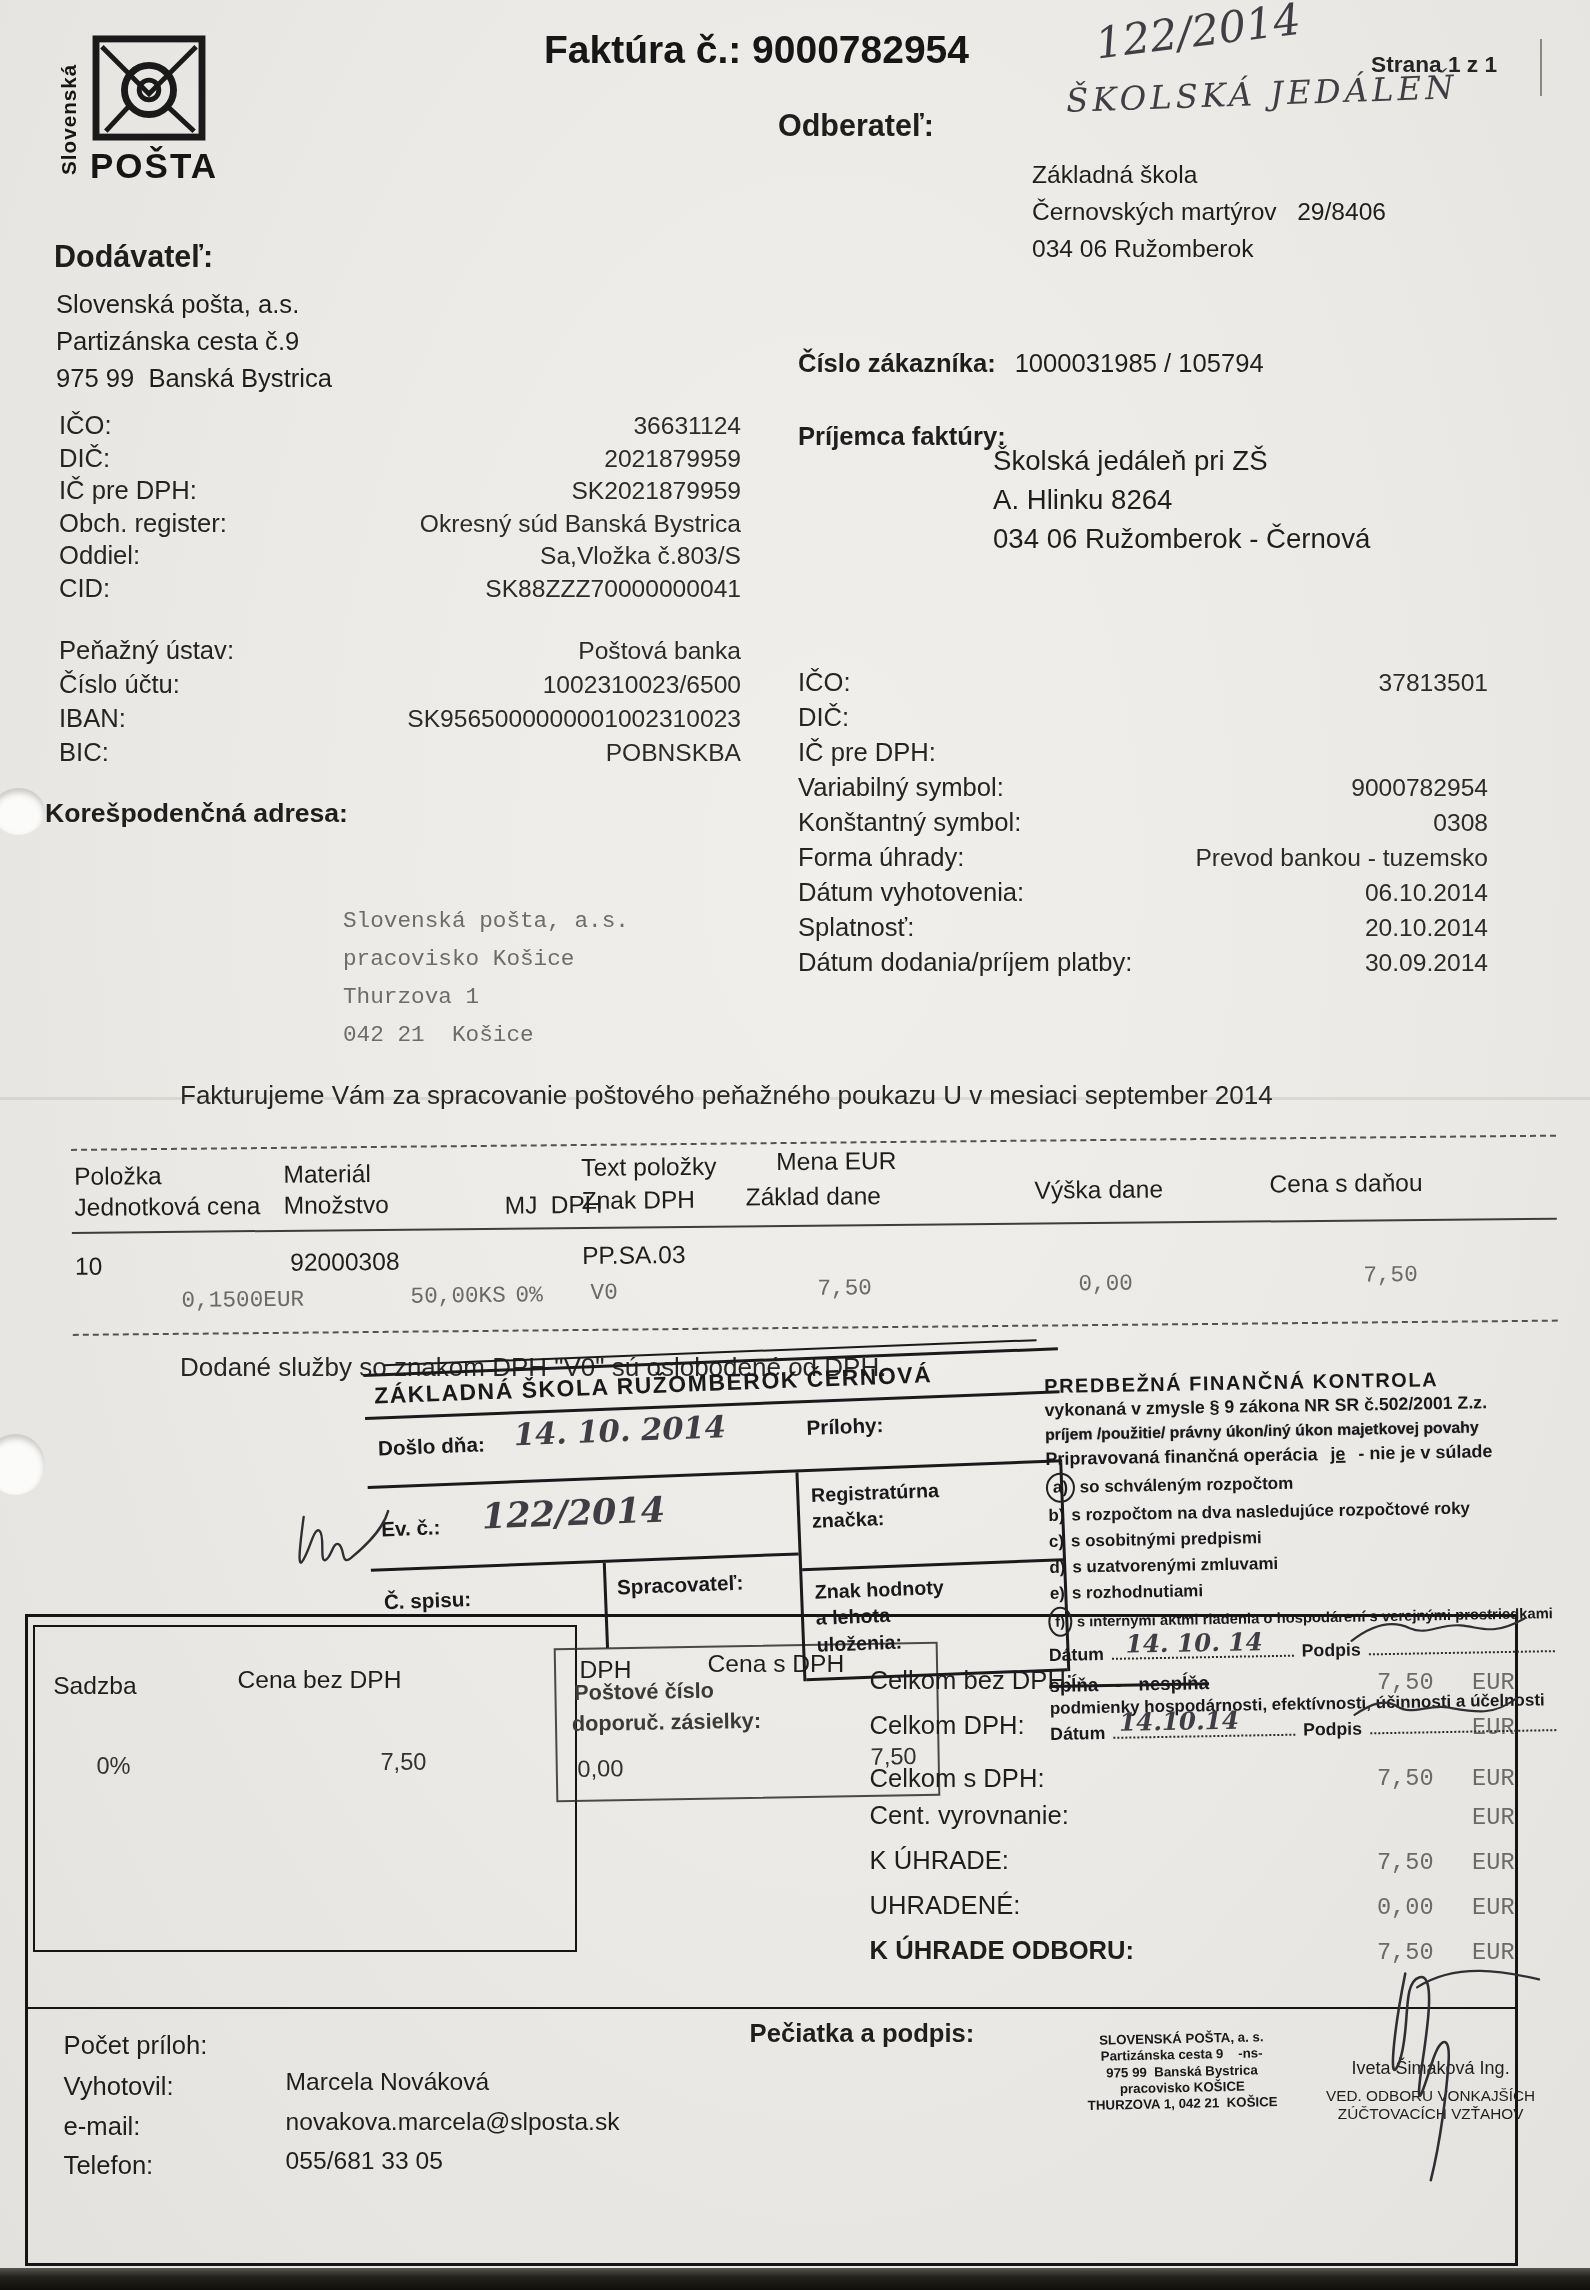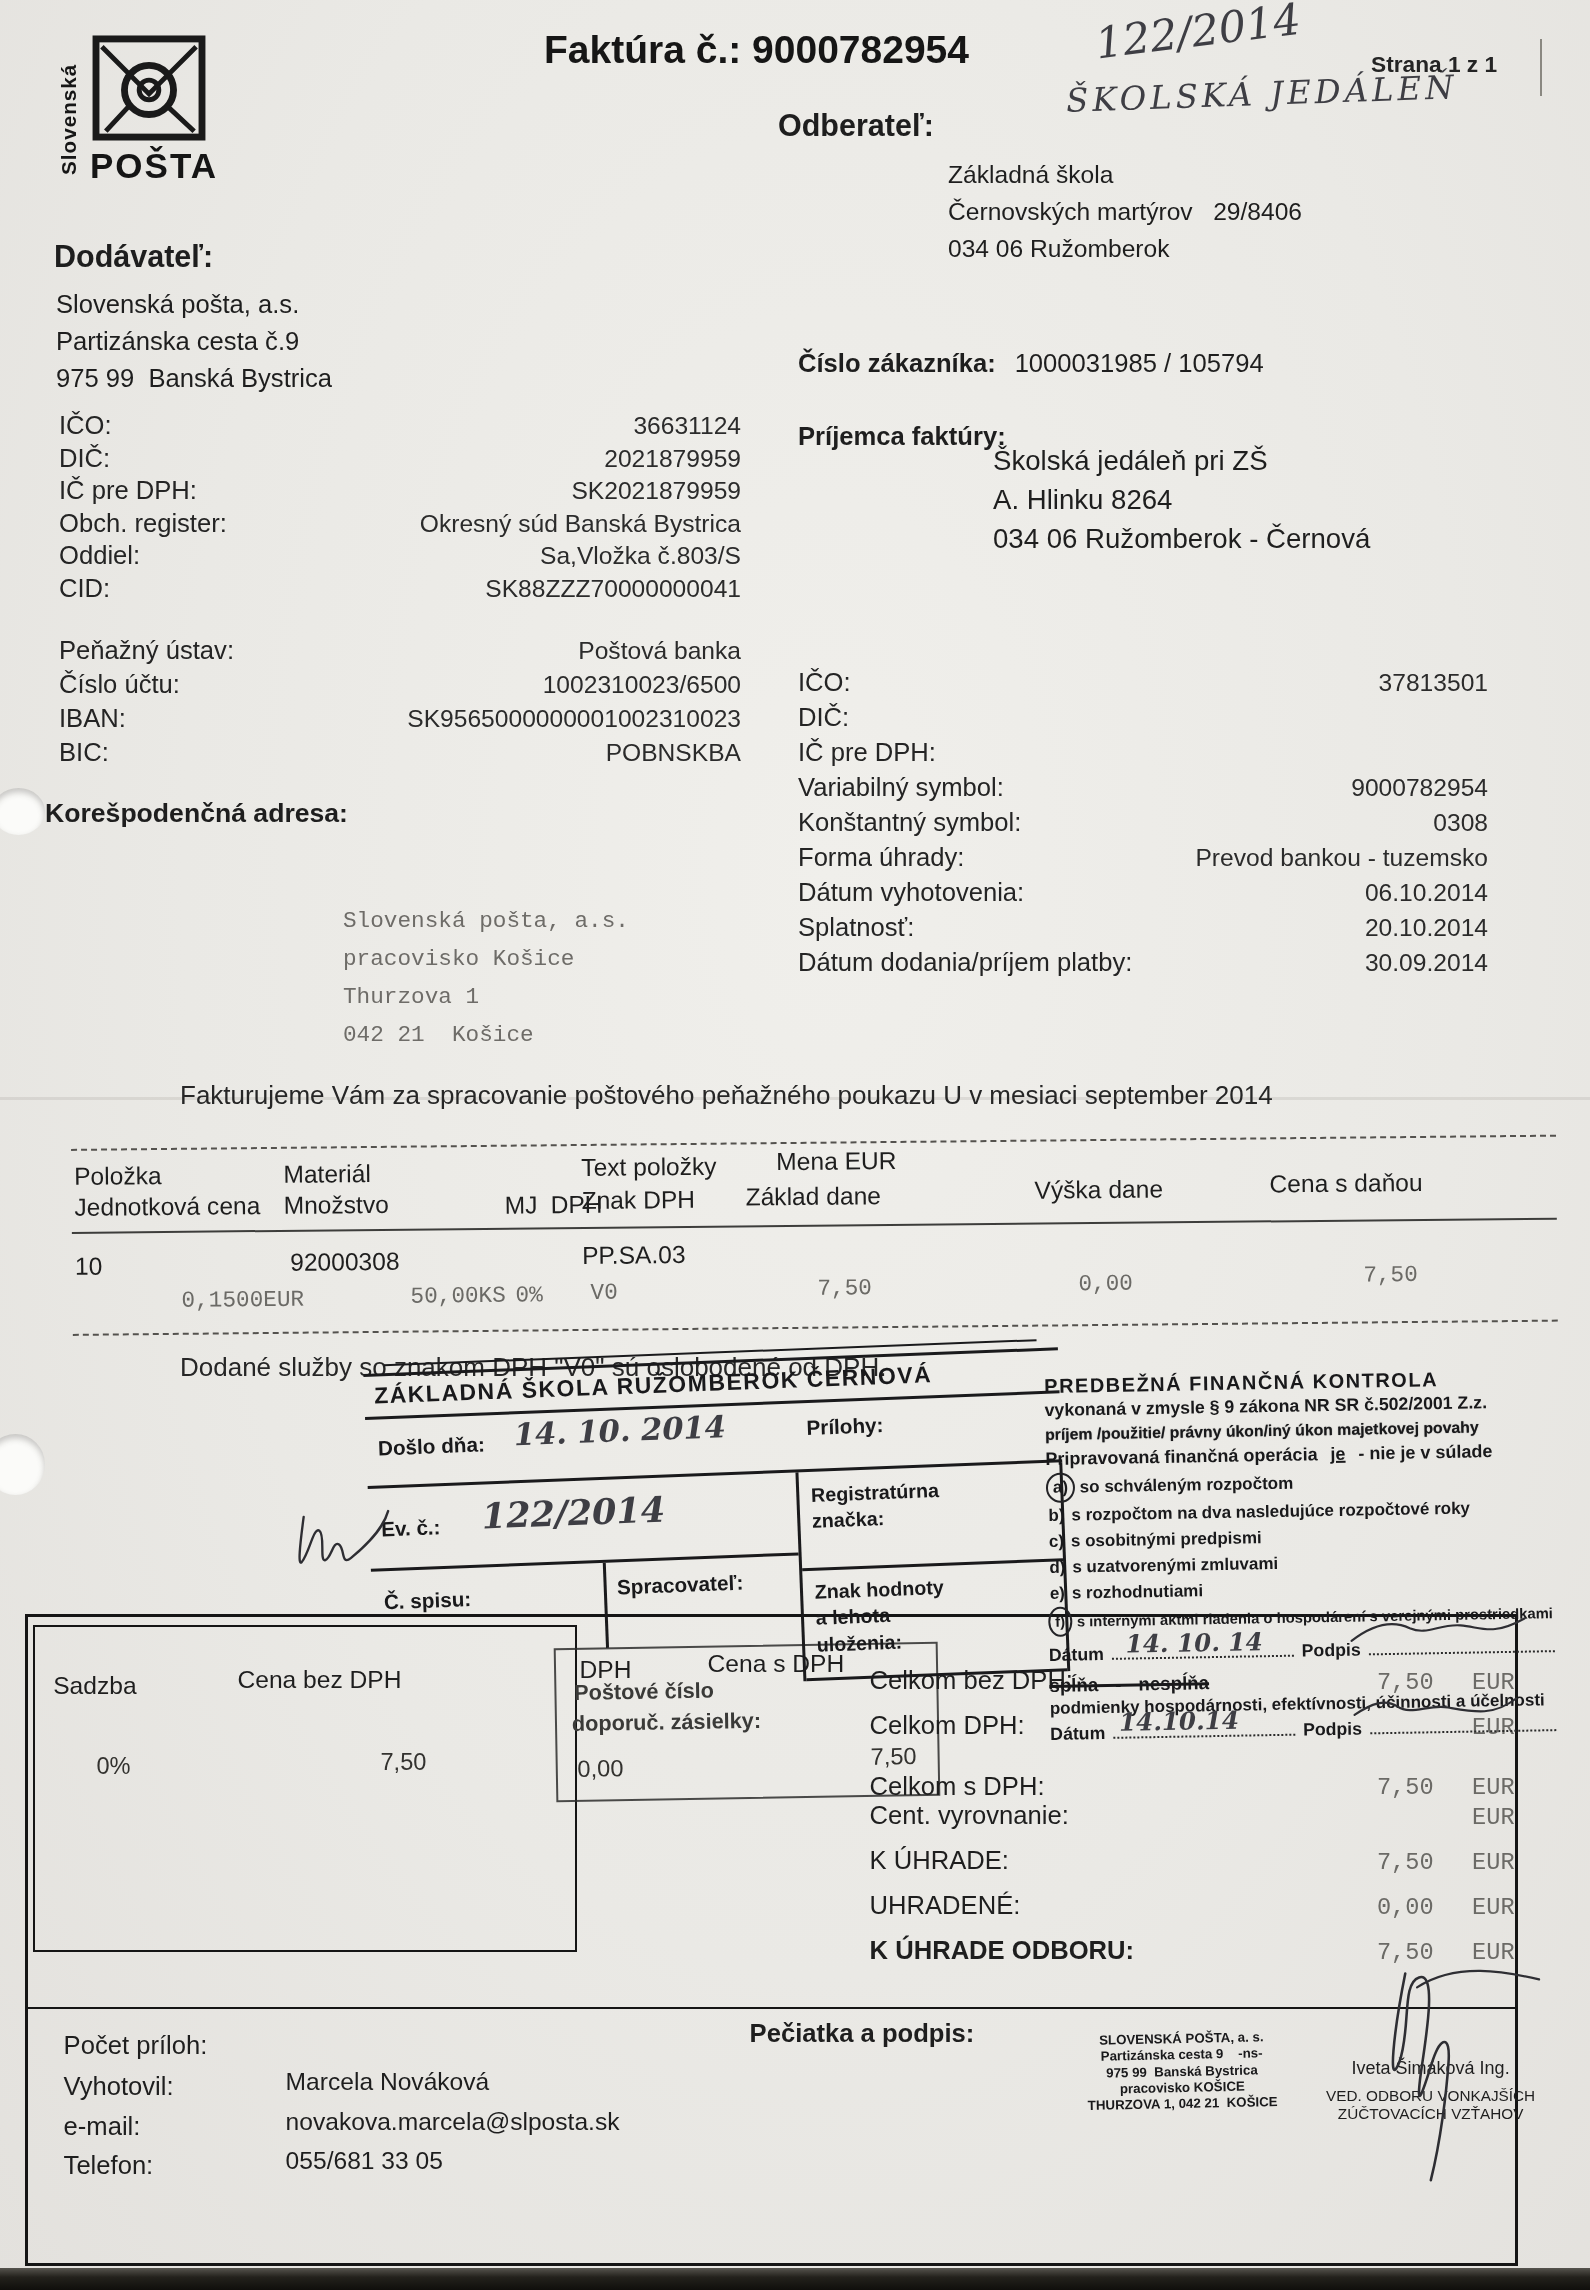--- a/index.html
+++ b/index.html
@@ -40,21 +40,21 @@
     <div class="abs" style="left:33px; top:116px; font-weight:800; font-size:35px; letter-spacing:2px; color:#151515;">POŠTA</div>
   </div>
 
   <div class="abs nw" style="left:544px; top:27.6px; font-size:39px; font-weight:700; color:#161616;">Faktúra č.: 9000782954</div>
   <div class="abs hand nw" style="left:1095px; top:5.9px; font-size:43px; transform:rotate(-7deg);">122/2014</div>
   <div class="abs hand nw" style="left:1066px; top:75px; font-size:32.5px; letter-spacing:3.9px; transform:rotate(-2deg);">ŠKOLSKÁ  JEDÁLEŇ</div>
   <div class="abs nw" style="left:1371px; top:51px; font-size:22.7px; font-weight:700; color:#242424;">Strana 1 z  1</div>
   <div class="abs" style="left:1540px; top:39px; width:2px; height:57px; background:#8a8881;"></div>
 
   <div class="abs nw" style="left:778px; top:108px; font-size:30.5px; font-weight:700;">Odberateľ:</div>
-  <div class="abs" style="left:948px; top:156px; font-size:24.6px; line-height:37px;">
+  <div class="abs" style="left:1032px; top:156px; font-size:24.6px; line-height:37px;">
     <div style="white-space:pre;">Základná škola</div>
     <div style="white-space:pre;">Černovských martýrov   29/8406</div>
     <div style="white-space:pre;">034 06 Ružomberok</div>
   </div>
 
   <div class="abs nw" style="left:54px; top:239px; font-size:30.5px; font-weight:700;">Dodávateľ:</div>
   <div class="abs" style="left:56px; top:286px; font-size:25.6px; line-height:37px;">
     <div style="white-space:pre;">Slovenská pošta, a.s.</div>
     <div style="white-space:pre;">Partizánska cesta č.9</div>
     <div style="white-space:pre;">975 99  Banská Bystrica</div>
@@ -221,21 +221,21 @@
       <div style="display:flex; align-items:baseline; height:45px;">
           <span style="flex:1; font-size:25.6px;">Celkom bez DPH:</span>
           <span class="mono" style="width:118px; text-align:right; font-size:23.6px;">7,50</span>
           <span class="mono" style="width:81px; text-align:right; font-size:23.6px;">EUR</span>
         </div>
       <div style="display:flex; align-items:baseline; height:45px;">
           <span style="flex:1; font-size:25.6px;">Celkom DPH:</span>
           <span class="mono" style="width:118px; text-align:right; font-size:23.6px;"></span>
           <span class="mono" style="width:81px; text-align:right; font-size:23.6px;">EUR</span>
         </div>
-      <div style="display:flex; align-items:flex-end; height:45px;">
+      <div style="display:flex; align-items:center; height:45px;">
           <span style="flex:1; font-size:25.6px;">Celkom s DPH:</span>
           <span class="mono" style="width:118px; text-align:right; font-size:23.6px;">7,50</span>
           <span class="mono" style="width:81px; text-align:right; font-size:23.6px;">EUR</span>
         </div>
       <div style="display:flex; align-items:baseline; height:45px;">
           <span style="flex:1; font-size:25.6px;">Cent. vyrovnanie:</span>
           <span class="mono" style="width:118px; text-align:right; font-size:23.6px;"></span>
           <span class="mono" style="width:81px; text-align:right; font-size:23.6px;">EUR</span>
         </div>
       <div style="display:flex; align-items:baseline; height:45px;">

